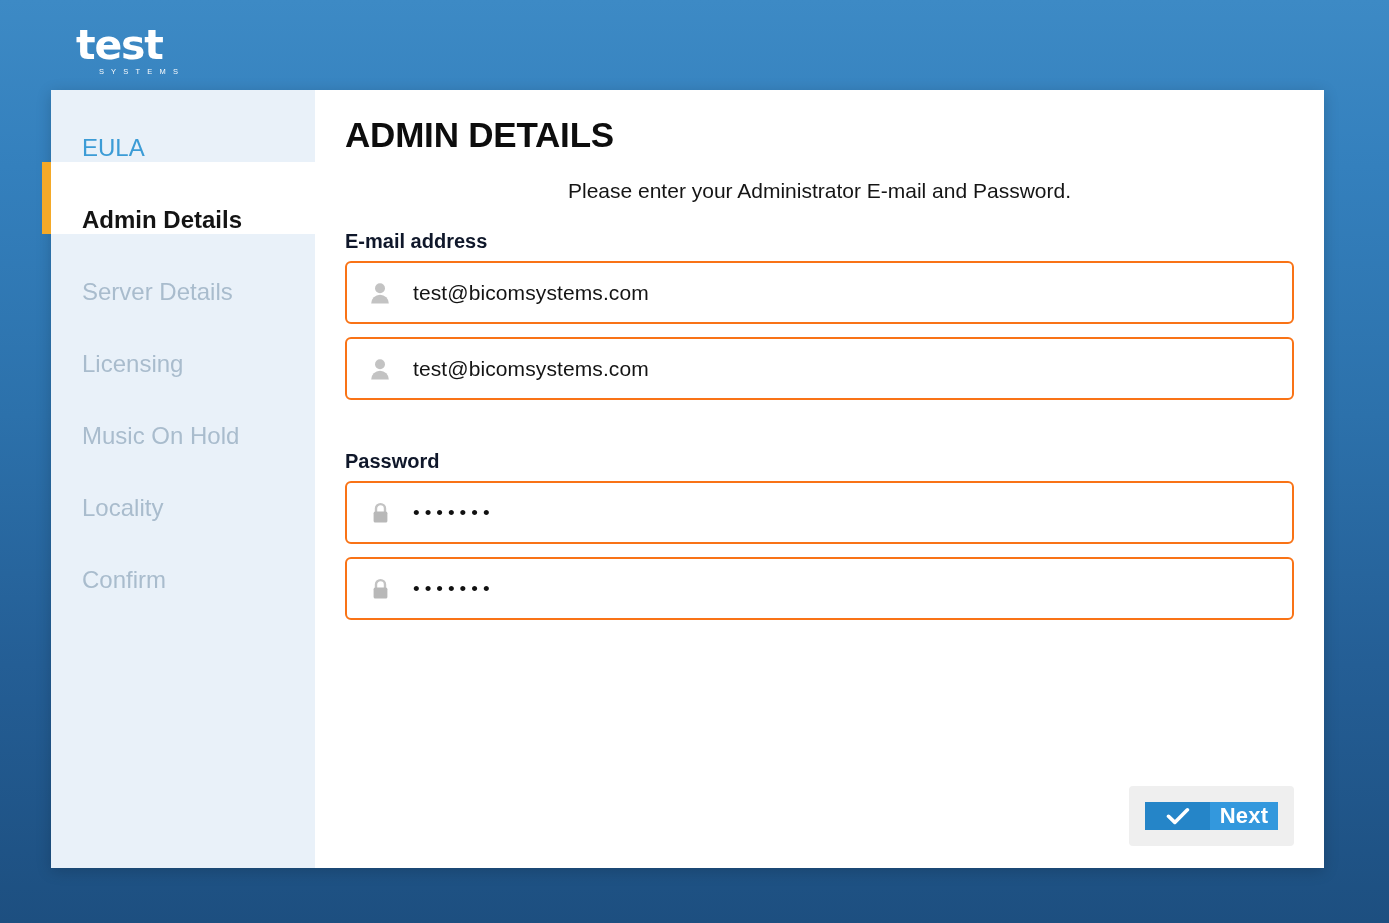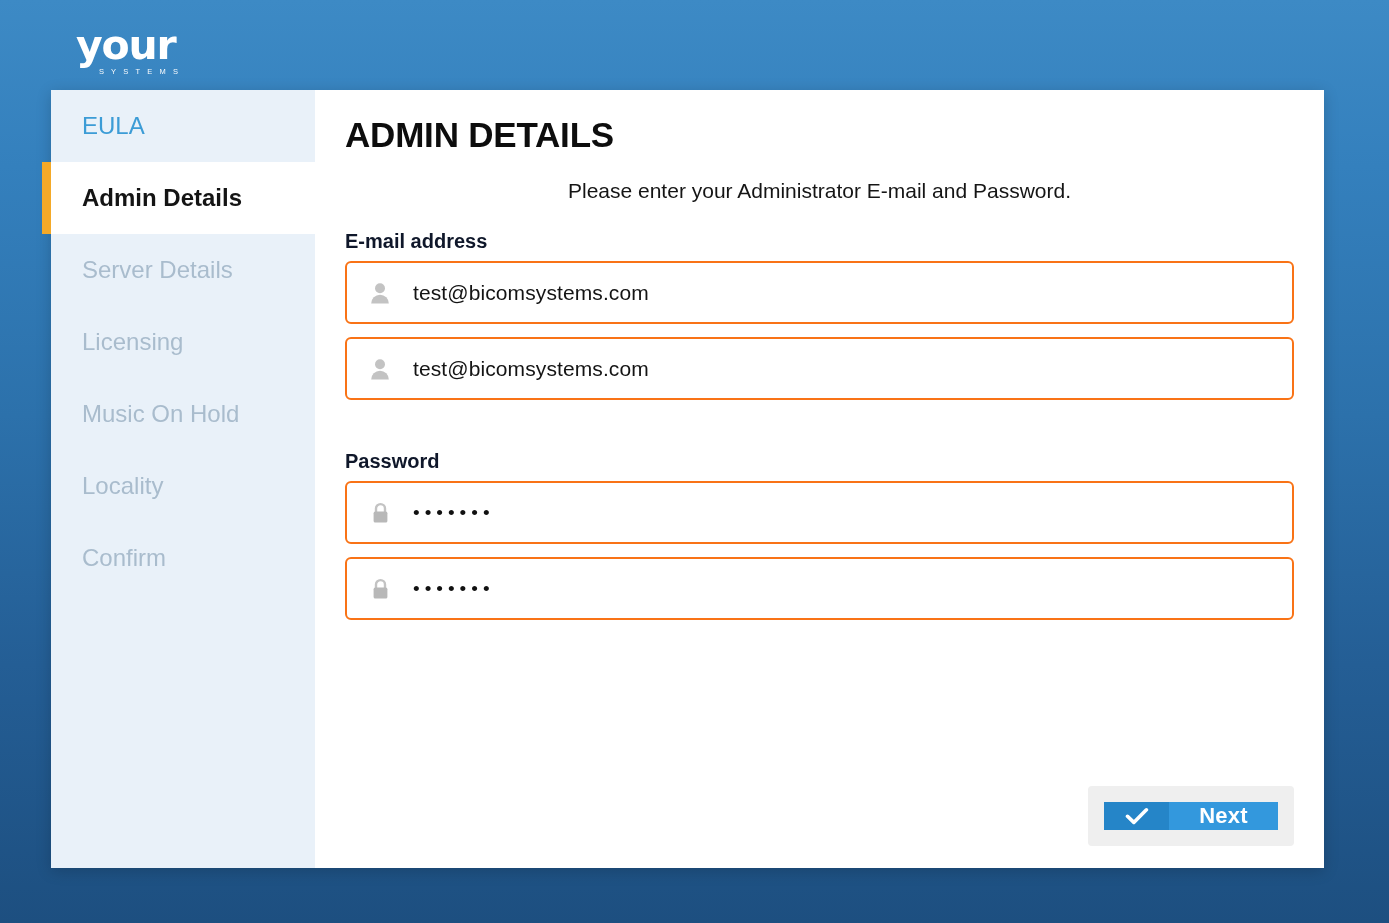--- a/index.html
+++ b/index.html
@@ -61,21 +61,21 @@
   .sidebar {
     width: 264px;
     flex: 0 0 264px;
     background: #e9f1f9;
     padding-top: 0;
     position: relative;
   }
   .nav-item {
     height: 72px;
     display: flex;
-    align-items: center;
+    align-items: flex-end;
     padding-left: 31px;
     font-size: 24px;
     color: #a9bccd;
     position: relative;
     cursor: pointer;
     user-select: none;
   }
   .nav-item.eula {
     color: #3c9cd6;
   }
@@ -161,21 +161,21 @@
 
   
   .footer {
     position: absolute;
     right: 30px;
     bottom: 22px;
   }
   .next-button {
     display: flex;
     align-items: stretch;
-    width: 206px;
+    width: 165px;
     height: 60px;
     border-radius: 4px;
     overflow: hidden;
     cursor: pointer;
     border: none;
     padding: 16px;
     font-family: inherit;
   }
   .next-check {
     width: 65px;
@@ -194,21 +194,21 @@
     color: #ffffff;
     font-size: 22px;
     font-weight: 700;
     letter-spacing: 0.2px;
   }
 </style>
 </head>
 <body>
 
 <div class="logo-wrap">
-  <span class="logo-mark">your</span>
+  <span class="logo-mark">test</span>
   <span class="logo-sub">SYSTEMS</span>
 </div>
 
 <div class="card">
 
   <nav class="sidebar">
     <div class="nav-item eula">
       <span>EULA</span>
     </div>
     <div class="nav-item active">

